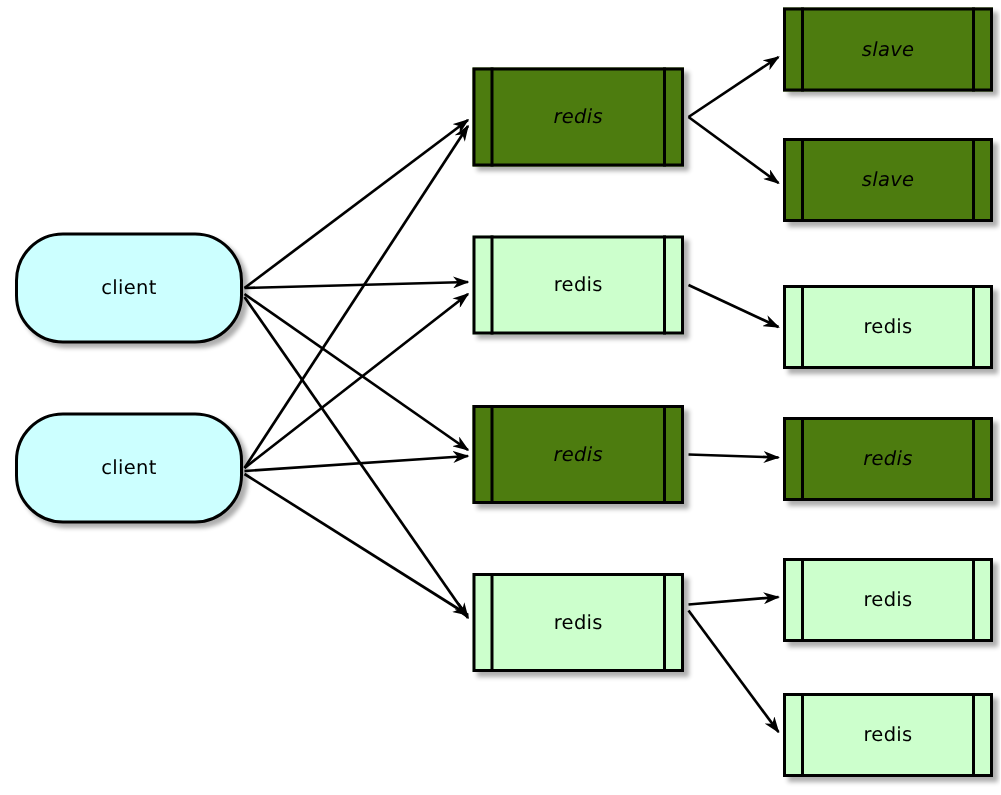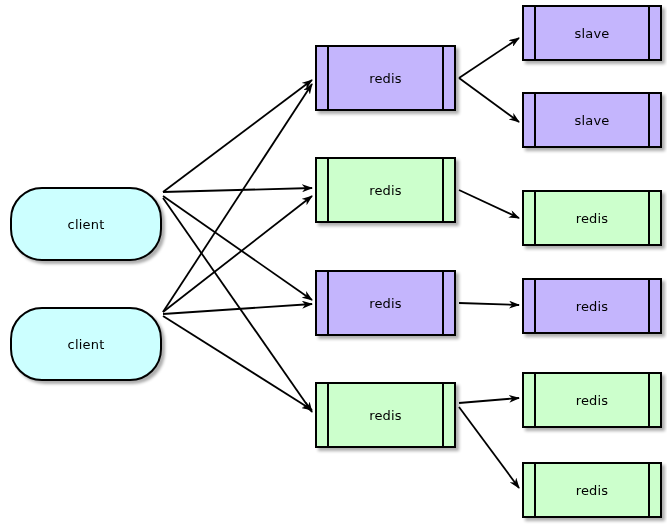--- a/index.html
+++ b/index.html
@@ -51,23 +51,22 @@
     bottom: -2px;
     width: 0;
     border-left: 2px solid #000000;
     z-index: 2;
   }
   .component::before { left: 10px; }
   .component::after  { right: 10px; }
 
   .client {
     border-radius: 32px;
-    margin-top: 32px;
   }
-  .fill-yellow { background: #c4b5fd; }
+  .fill-yellow { background: #4d7c0f; font-style: italic; }
   .fill-green  { background: #ccffcc; }
   .fill-cyan   { background: #ccffff; }
 </style>
 </head>
 <body>
 
 <div id="canvas">
 
   <svg class="wires" viewBox="0 0 667 530" xmlns="http://www.w3.org/2000/svg">
     <defs>

